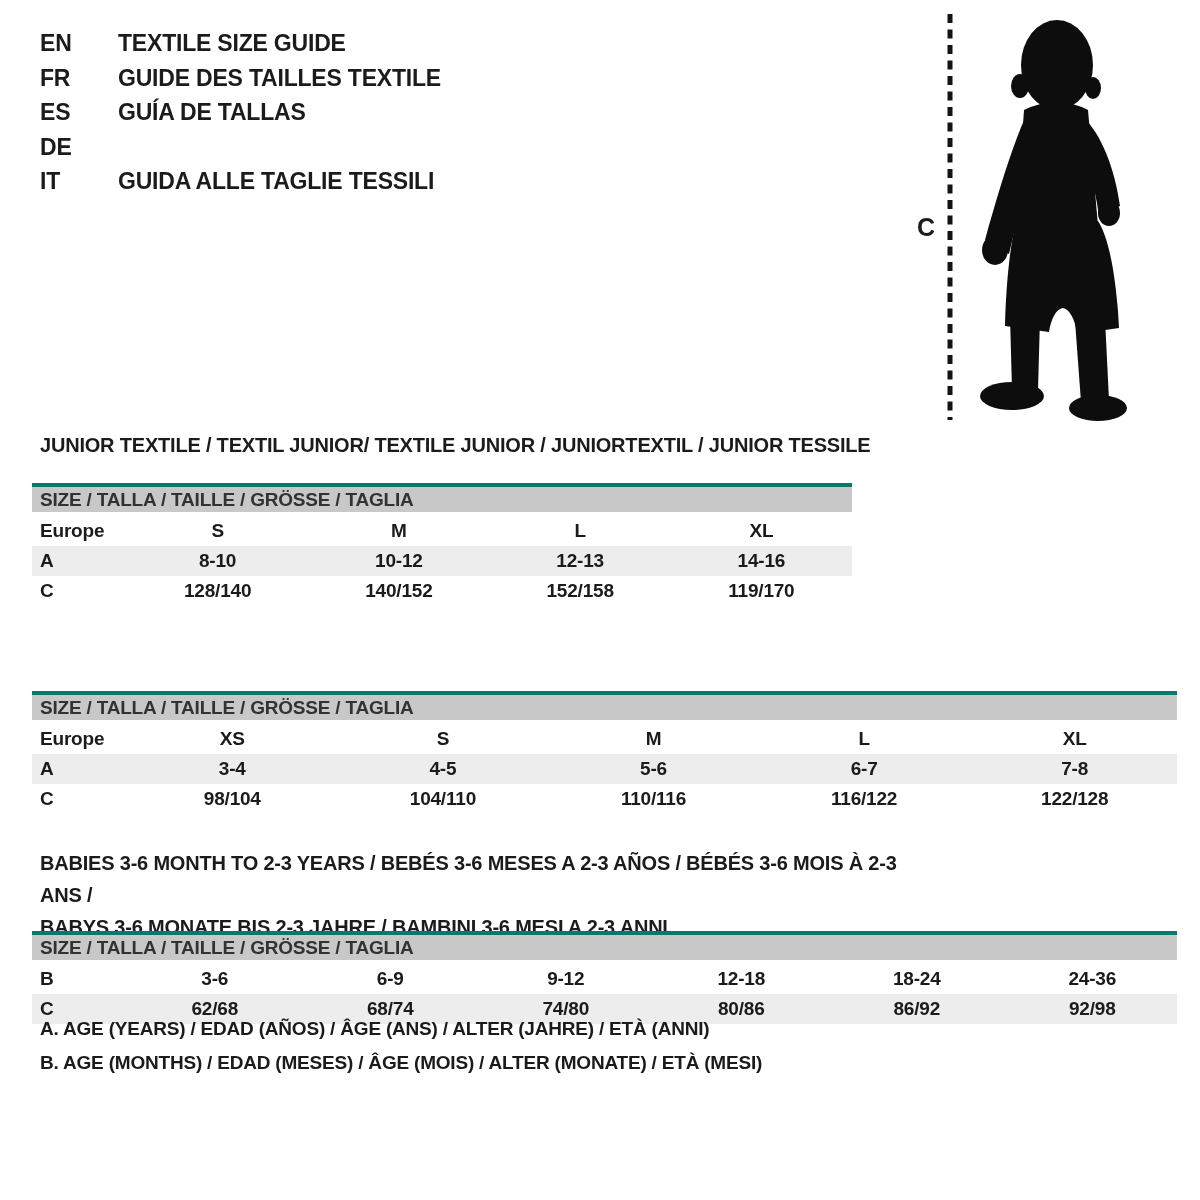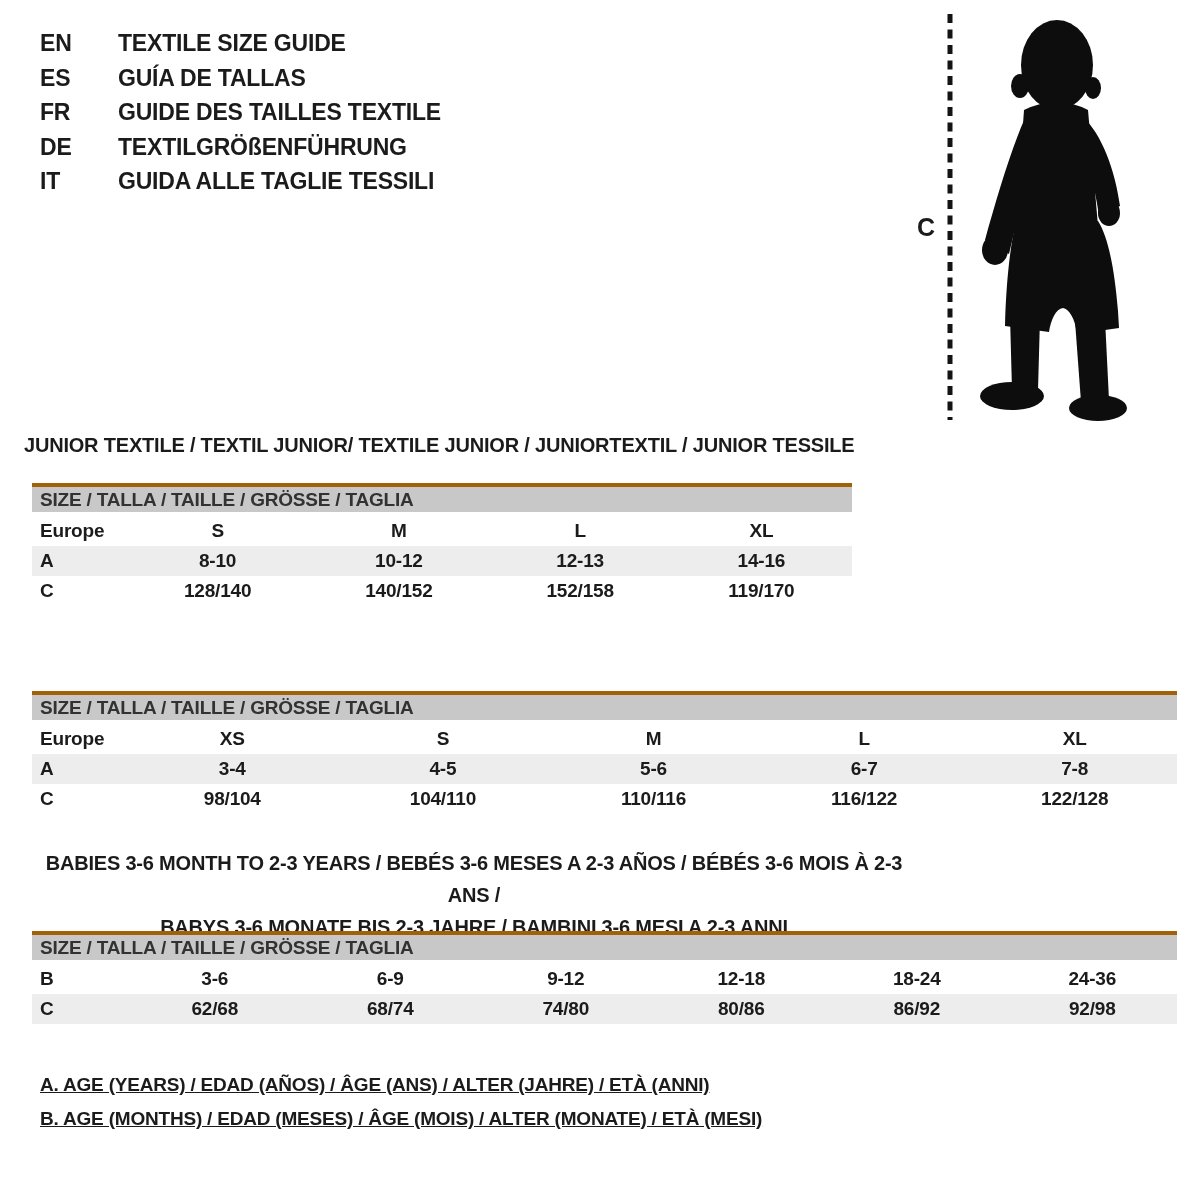--- a/index.html
+++ b/index.html
@@ -10,64 +10,63 @@
   }
   
   .lang-list{position:absolute;left:40px;top:26px;}
   .lang-row{display:flex;font-size:23px;line-height:34.5px;white-space:nowrap;}
   .lang-code{width:78px;}
   
   .fig-dash{position:absolute;left:946px;top:14px;}
   .fig-c{position:absolute;left:917px;top:213px;font-size:25px;}
   .fig-baby{position:absolute;left:972px;top:14px;}
   
-  .section-title{position:absolute;left:24px;font-size:20px;white-space:nowrap;text-align:center;}
+  .section-title{position:absolute;left:40px;font-size:20px;white-space:nowrap;}
   #junior-title{top:434px;}
   #children-title{top:641px;}
   #babies-title{top:847px;line-height:32px;white-space:normal;width:900px;}
   .subsize{font-size:13px;vertical-align:-4px;}
   
   .size-table{position:absolute;left:32px;}
   #junior-table{top:483px;width:820px;}
   #children-table{top:691px;width:1148px;}
   #babies-table{top:931px;width:1148px;}
   .size-bar{
-    height:25px;background:#c8c8c8;border-top:4px solid #a16207;
+    height:25px;background:#c8c8c8;border-top:4px solid #0f766e;
     font-size:19px;line-height:25px;padding-left:8px;color:#323232;
   }
   table{width:100%;border-collapse:collapse;table-layout:fixed;margin-top:4px;}
   col.labcol{width:95px;}
   td{height:30px;font-size:19px;font-weight:700;text-align:center;padding:0;white-space:nowrap;}
   td.lab{text-align:left;padding-left:8px;margin-top:12px;}
   tr.shaded{background:#ededed;}
   
-  .legend{position:absolute;left:40px;top:1068px;font-size:19px;line-height:33.5px;text-decoration:underline;}
+  .legend{position:absolute;left:40px;top:1012px;font-size:19px;line-height:33.5px;}
   .legend div{white-space:nowrap;}
 </style>
 </head>
 <body>
 
 <div class="canvas">
 
   <div class="lang-list">
     <div class="lang-row">
       <span class="lang-code">EN</span>
       <span>TEXTILE SIZE GUIDE</span>
     </div>
     <div class="lang-row">
+      <span class="lang-code">FR</span>
+      <span>GUIDE DES TAILLES TEXTILE</span>
+    </div>
+    <div class="lang-row">
       <span class="lang-code">ES</span>
       <span>GUÍA DE TALLAS</span>
     </div>
     <div class="lang-row">
-      <span class="lang-code">FR</span>
-      <span>GUIDE DES TAILLES TEXTILE</span>
-    </div>
-    <div class="lang-row">
       <span class="lang-code">DE</span>
-      <span>TEXTILGRÖßENFÜHRUNG</span>
     </div>
     <div class="lang-row">
       <span class="lang-code">IT</span>
       <span>GUIDA ALLE TAGLIE TESSILI</span>
     </div>
   </div>
 
   <div class="fig-dash">
     <svg width="8" height="406" aria-hidden="true">
       <line x1="4" y1="0" x2="4" y2="406" stroke="#131313" stroke-width="5" stroke-dasharray="9 6.5"></line>

